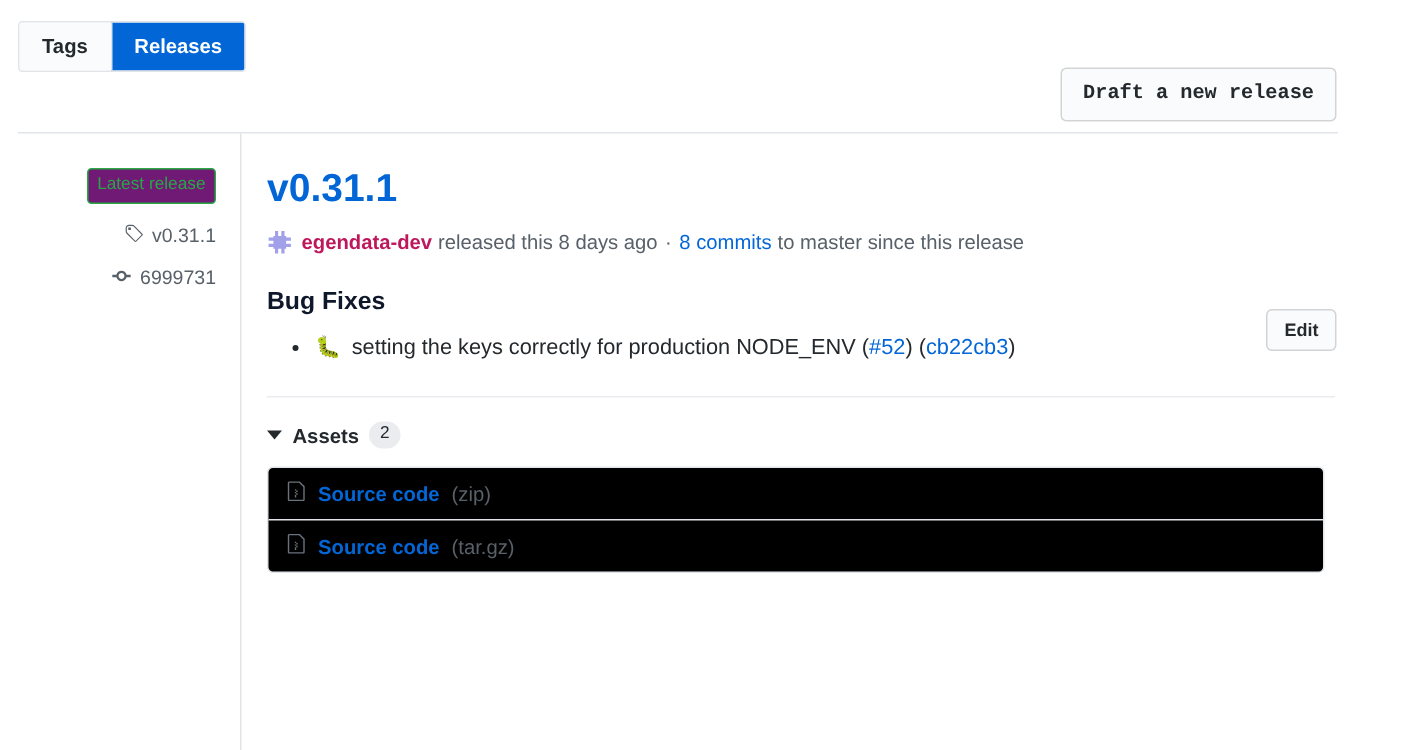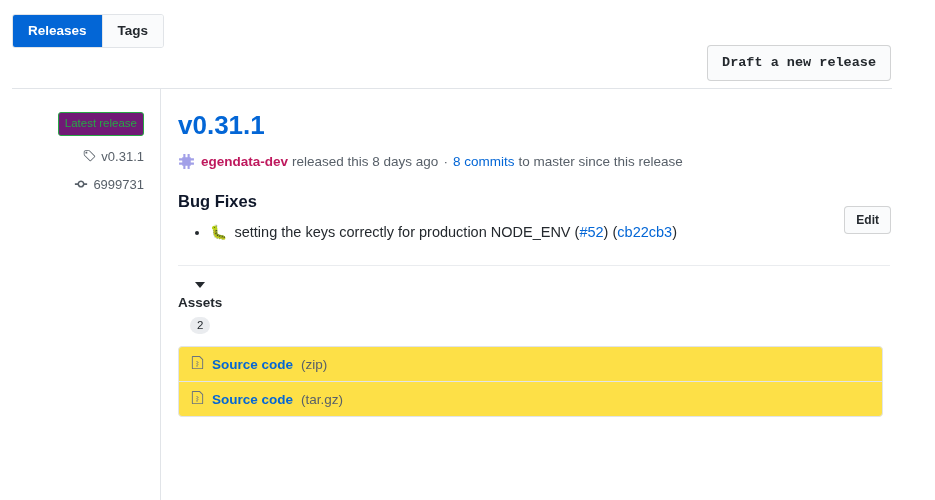--- a/index.html
+++ b/index.html
@@ -115,53 +115,53 @@
   .emoji { font-size: 14px; margin-right: 3px; }
   .notes-list a { color: #0366d6; text-decoration: none; }
 
   .assets-rule {
     margin-top: 21px; width: 712px; height: 1px; background: #eaecef;
   }
 
   .assets-header {
     display: flex; align-items: center; gap: 7px;
     margin-top: 16px; font-size: 13.5px; font-weight: bold; color: #24292e;
-    cursor: pointer; width: max-content; flex-direction: column;
+    cursor: pointer; width: max-content;
   }
   .caret {
     width: 0; height: 0; border-left: 5px solid transparent;
     border-right: 5px solid transparent; border-top: 6px solid #24292e;
   }
   .assets-count {
     font-size: 11.5px; font-weight: normal; color: #24292e;
     background: #eaecef; border-radius: 10px; padding: 2px 7px; line-height: 1.2;
   }
 
   .assets-box {
     margin-top: 12px; width: 705px;
-    border: 1px solid #e1e4e8; border-radius: 4px; background: #fde047;
+    border: 1px solid #e1e4e8; border-radius: 4px; background: #000000;
   }
   .asset-row {
     display: flex; align-items: center; gap: 8px;
     padding: 8px 12px; font-size: 13.5px; cursor: pointer;
   }
   .asset-row + .asset-row { border-top: 1px solid #e1e4e8; }
   .asset-name { color: #0366d6; font-weight: bold; text-decoration: none; }
   .asset-ext { color: #586069; }
 </style>
 </head>
 <body>
 
 <div class="page">
 
   <div class="topbar">
 
     <div class="toggle-group">
+      <button class="toggle-btn">Tags</button>
       <button class="toggle-btn active">Releases</button>
-      <button class="toggle-btn">Tags</button>
     </div>
 
     <button class="draft-btn">Draft a new release</button>
 
     <div class="top-rule"></div>
   </div>
 
   <div class="body">
 
     <div class="col-divider"></div>

